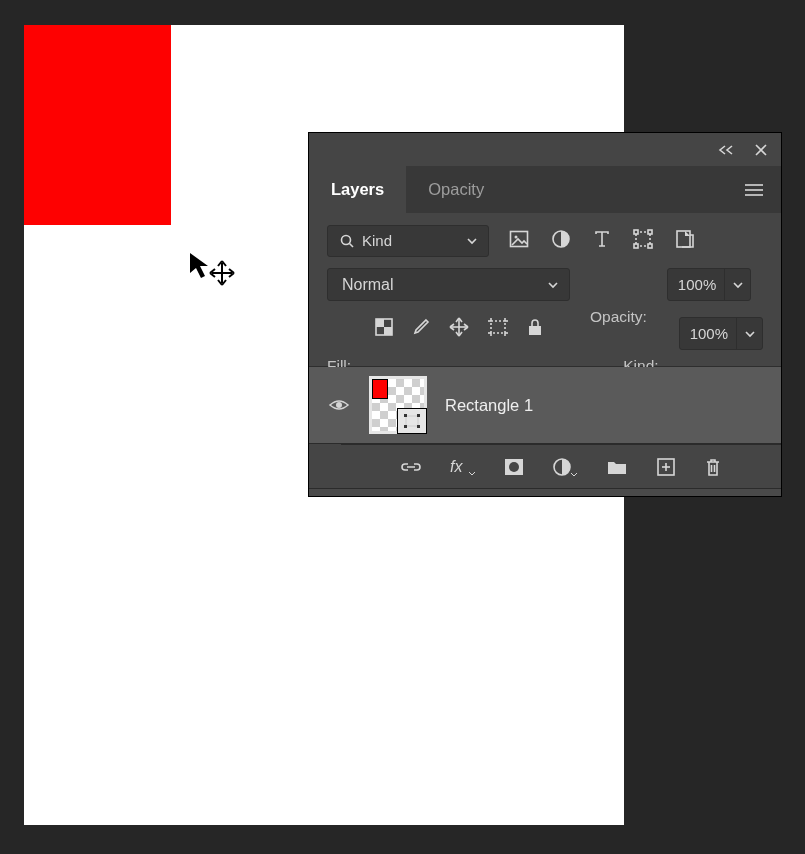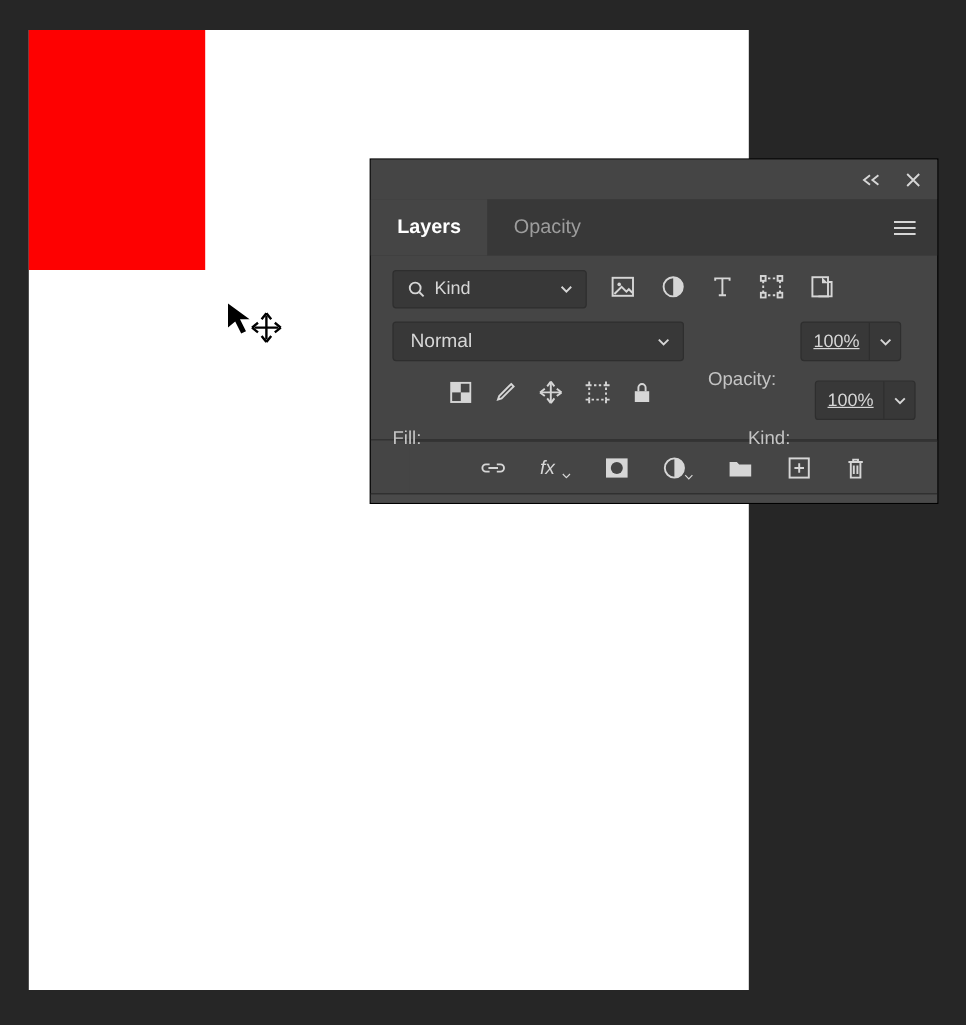--- a/index.html
+++ b/index.html
@@ -23,21 +23,21 @@
 
   .filter-row { height:55px; display:flex; align-items:center; padding:0 18px; gap:16px; }
   .kind-dd { display:flex; align-items:center; gap:10px; background:#383838; border:1px solid #2e2e2e; border-radius:3px; height:32px; padding:0 10px 0 12px; width:162px; justify-content:space-between; }
   .kind-left { display:flex; align-items:center; gap:8px; }
   .filter-icons { display:flex; gap:22px; align-items:center; flex:1; justify-content:flex-start; margin-left:4px;}
   .filter-right { display:flex; align-items:center;}
   .dot { width:14px; height:14px; border-radius:50%; background:#d6d6d6; box-shadow:0 12px 0 -2px #555;}
 
   .row { height:49px; display:flex; align-items:flex-start; padding:0 18px; gap:20px; }
   .blend-dd { display:flex; align-items:center; justify-content:space-between; background:#383838; border:1px solid #2e2e2e; border-radius:3px; height:33px; padding:0 10px 0 14px; width:243px; font-size:16px;}
-  .pct-box { display:flex; align-items:center; background:#383838; border:1px solid #2e2e2e; border-radius:3px; height:33px;text-decoration:underline; }
+  .pct-box { display:flex; align-items:center; background:#383838; border:1px solid #2e2e2e; border-radius:3px; height:33px; }
   .pct-val { padding:0 8px 0 10px; font-size:15px; }
   .pct-chev { width:26px; height:100%; display:flex; align-items:center; justify-content:center; border-left:1px solid #2e2e2e; }
   .lbl { font-size:15.5px; color:#c4c4c4;margin-top:40px; }
 
   .lock-row .lock-icons { display:flex; gap:18px; align-items:center; margin-left:4px;}
   .lock-row .spacer { flex:1; }
 
   .layers-list { border-top:1px solid #2e2e2e; }
   .layer-item { height:77px; display:flex; align-items:center; padding:0 18px; gap:18px; border-bottom:1px solid #2b2b2b; position:relative;}
   .layer-item.selected { background:#5a5a5a; }
@@ -216,20 +216,42 @@
       <span class="pct-chev">
           <svg width="12" height="10">
             <path d="M2 3 L6 7 L10 3"></path>
           </svg>
         </span>
     </div>
   </div>
 
   <div class="layers-list">
 
+    <div class="layer-item selected">
+      <span class="vis">
+        <svg width="22" height="16">
+            <path d="M2 8 Q11 0 20 8 Q11 16 2 8 Z"></path>
+            <circle cx="11" cy="8" r="3" fill="#d6d6d6" stroke="none"></circle>
+          </svg>
+      </span>
+      <div class="thumb vector">
+        <div class="checker"></div>
+        <div class="thumb-red"></div>
+        <div class="vec-badge">
+          <svg width="18" height="16" stroke="#333">
+              <rect x="3" y="3" width="12" height="10"></rect>
+              <rect x="1" y="1" width="3" height="3" fill="#333" stroke="none"></rect>
+              <rect x="14" y="1" width="3" height="3" fill="#333" stroke="none"></rect>
+              <rect x="1" y="12" width="3" height="3" fill="#333" stroke="none"></rect>
+              <rect x="14" y="12" width="3" height="3" fill="#333" stroke="none"></rect>
+            </svg>
+        </div>
+      </div>
+      <span class="layer-name">Rectangle 1</span>
+    </div>
 
 
   </div>
 
   <div class="footer">
     <span>
         <svg width="22" height="14">
           <path d="M8 4 L5 4 A3 3 0 0 0 5 10 L8 10 M14 4 L17 4 A3 3 0 0 1 17 10 L14 10 M7 7 L15 7"></path>
         </svg>
       </span>

